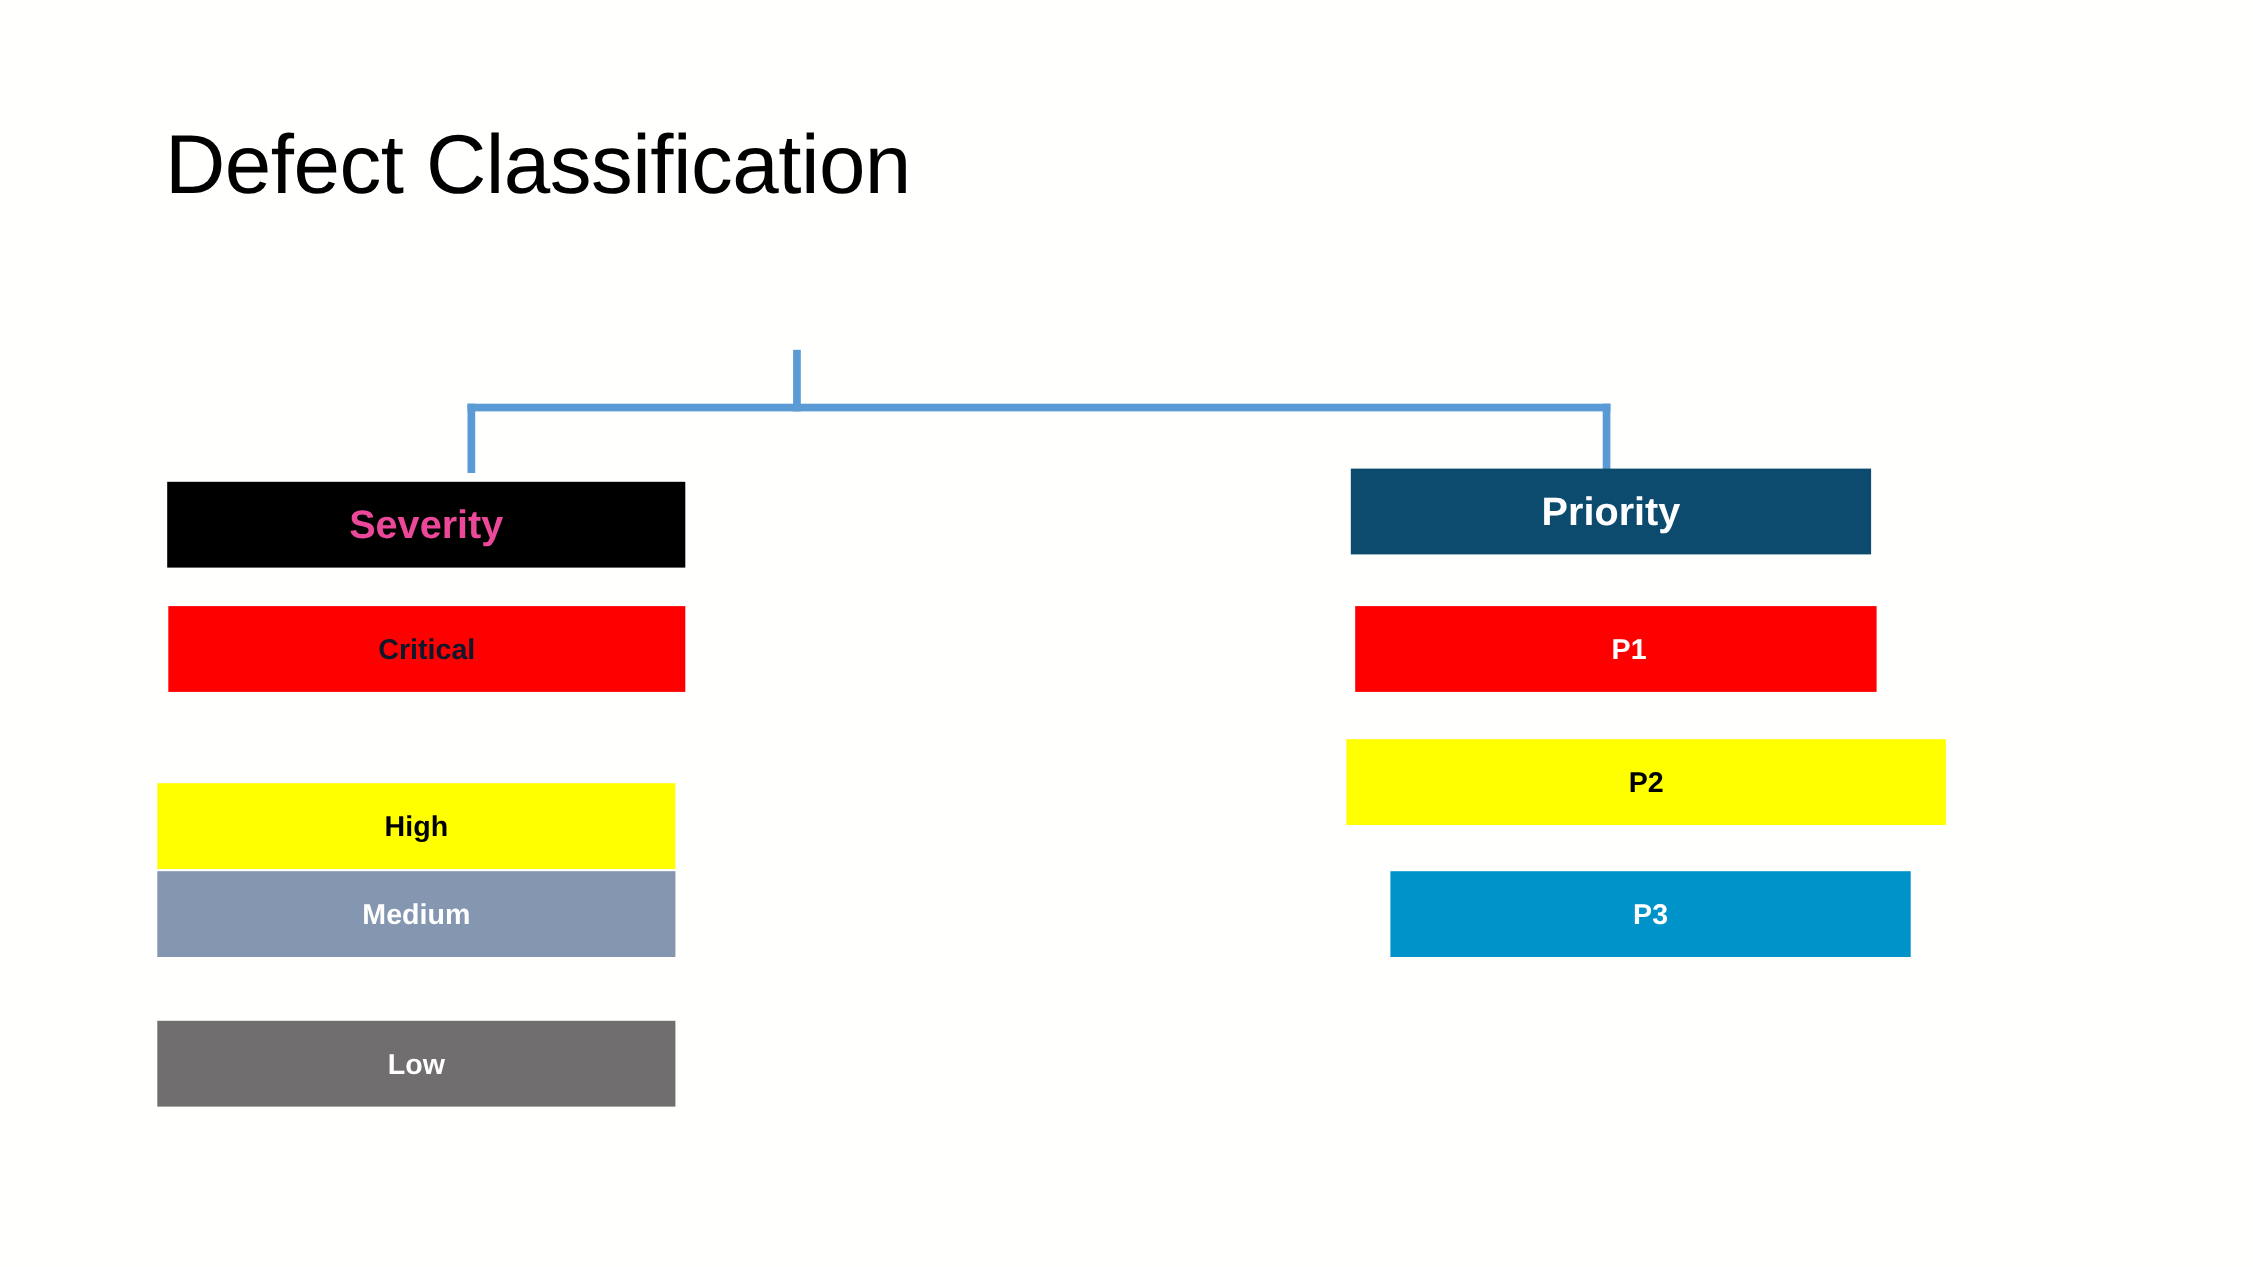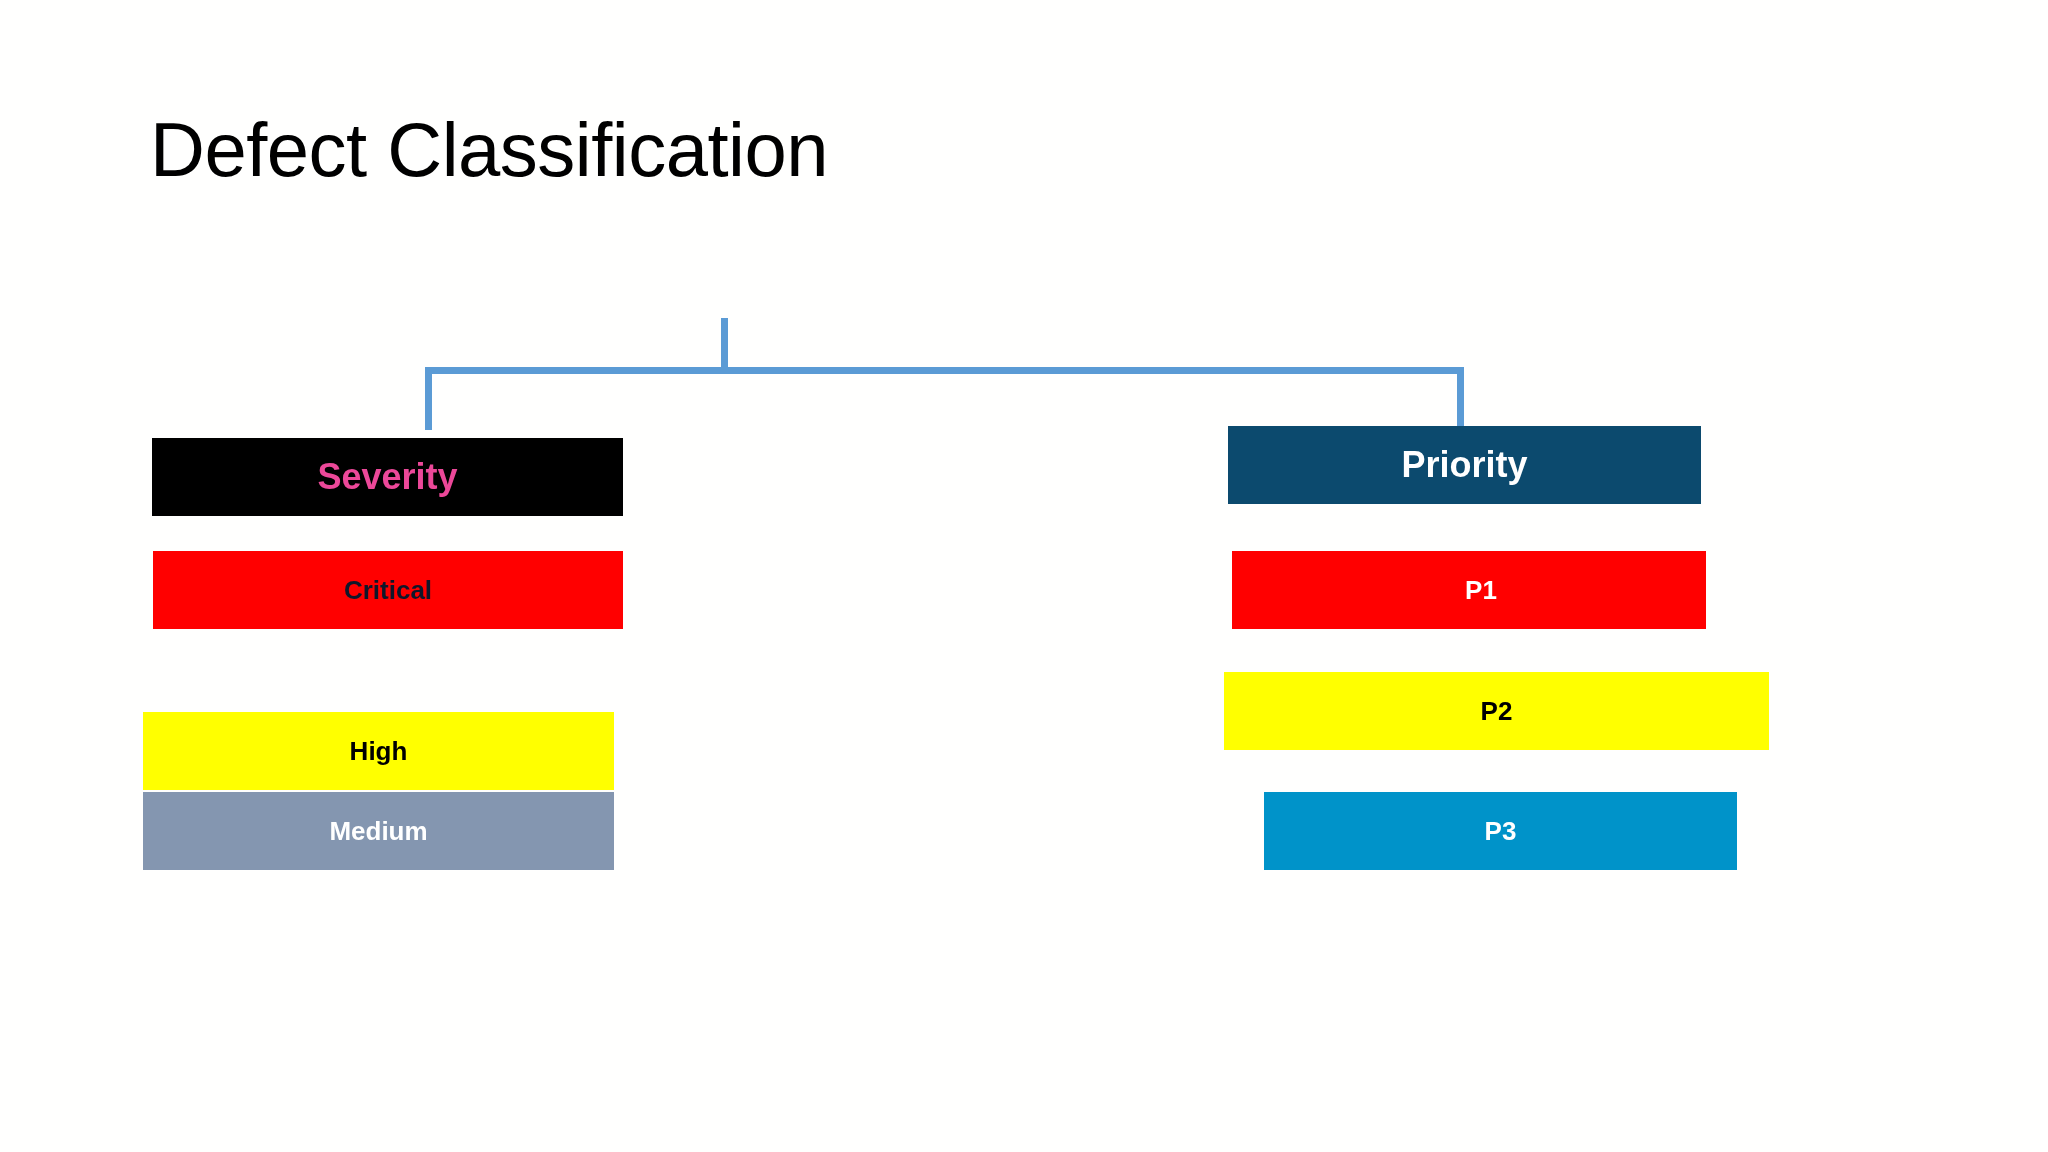--- a/index.html
+++ b/index.html
@@ -136,20 +136,21 @@
   <div class="conn" id="conn-bus" style="background: rgb(91, 155, 213);"></div>
   <div class="conn" id="conn-drop-left" style="background: rgb(91, 155, 213);"></div>
   <div class="conn" id="conn-drop-right" style="background: rgb(91, 155, 213);"></div>
 
 
   <div class="node" id="branch-severity" style="background: rgb(0, 0, 0); color: #ec4899;">Severity</div>
 
   <div class="node chip" id="sev-critical" style="background: rgb(255, 0, 0); color: #0f172a;">Critical</div>
   <div class="node chip" id="sev-high" style="background: rgb(255, 255, 0); color: rgb(0, 0, 0); margin-top: 40px;">High</div>
   <div class="node chip" id="sev-medium" style="background: rgb(132, 150, 176); color: rgb(255, 255, 255);">Medium</div>
+  <div class="node chip" id="sev-low" style="background: rgb(112, 110, 110); color: rgb(255, 255, 255);">Low</div>
 
   <div class="node" id="branch-priority" style="background: #0c4a6e; color: rgb(255, 255, 255);">Priority</div>
 
   <div class="node chip" id="pri-p1" style="background: rgb(255, 0, 0); color: rgb(255, 255, 255);">P1</div>
   <div class="node chip" id="pri-p2" style="background: rgb(255, 255, 0); color: rgb(0, 0, 0);">P2</div>
   <div class="node chip" id="pri-p3" style="background: rgb(0, 147, 201); color: rgb(255, 255, 255);">P3</div>
 
 </div>
 
 </body></html>

